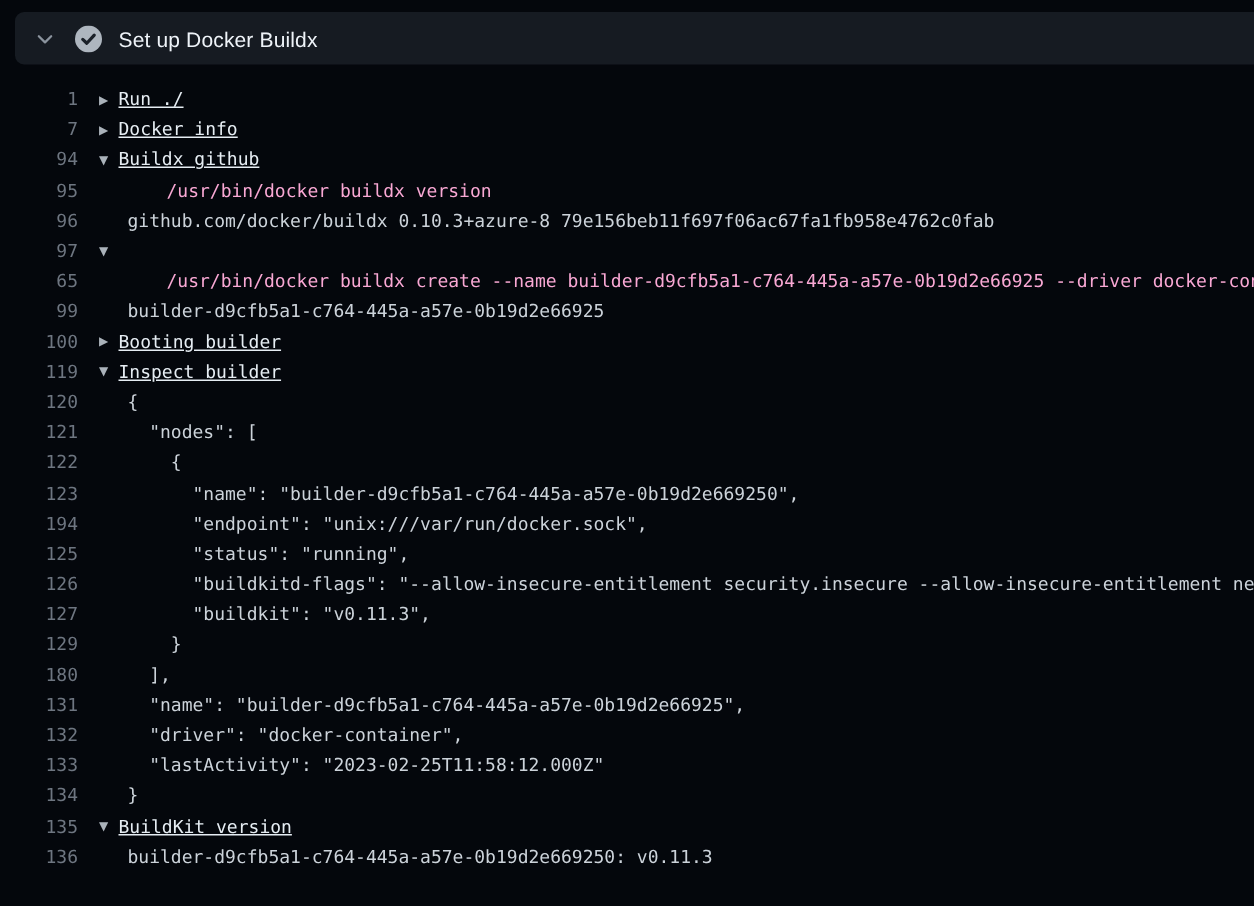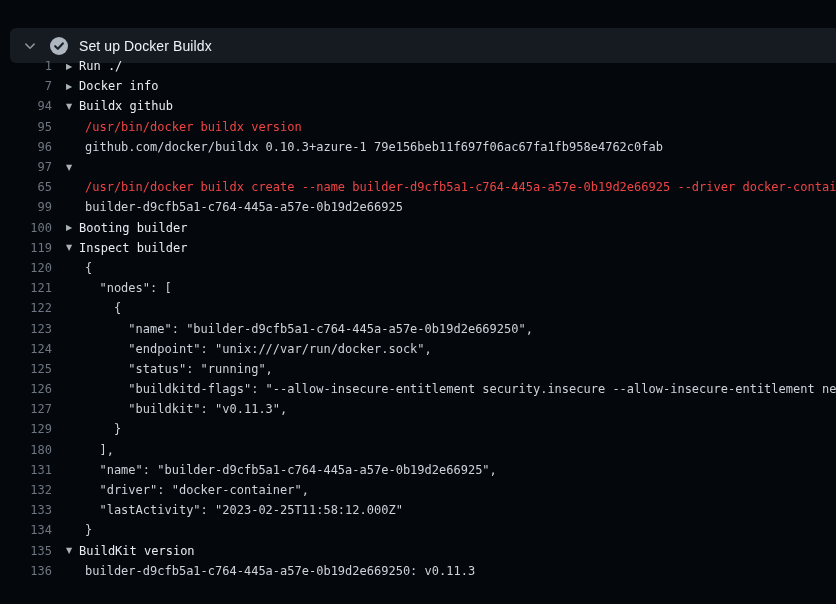--- a/index.html
+++ b/index.html
@@ -8,21 +8,20 @@
     background:#04070c;
     font-family:"DejaVu Sans Mono","Liberation Mono",monospace;
     position:relative;
   }
   .step-header {
     position:absolute; left:10px; top:8px; right:0; height:35px;
     background:#161b22;
     border-radius:6px 0 0 6px;
     display:flex; align-items:center;
     cursor:pointer;
-    margin-top:20px;
   }
   .chev { margin-left:13px; width:14px; height:14px; display:flex; align-items:center; justify-content:center; flex:none; }
   .status { margin-left:13px; width:18px; height:18px; flex:none; }
   .step-title {
     margin-left:11px;
     font-family:"Liberation Sans","DejaVu Sans",sans-serif;
     font-size:14px; font-weight:500; color:#eef3f8;
     letter-spacing:.1px;
   }
   .log {
@@ -42,22 +41,22 @@
     color:#6e7681;
     cursor:pointer;
   }
   .row .marker {
     margin-left:14px; width:13px; flex:none;
     font-family:"DejaVu Sans",sans-serif;
     font-size:8px; color:#aab2ba;
   }
   .row .spacer { margin-left:14px; width:19px; flex:none; }
   .row .txt { color:#ccd3da; }
-  .row.group .txt { color:#e6edf3; cursor:pointer; }
-  .row.command .txt { color:#ef4444; }
+  .row.group .txt { color:#e6edf3; cursor:pointer;text-decoration:underline; }
+  .row.command .txt { color:#f9a8d4;margin-left:26px; }
   .toggle { display:flex; align-items:center; white-space:pre; }
 </style>
 </head>
 <body>
 
 <div class="step-header">
   <span class="chev">
     <svg width="12" height="12" viewBox="0 0 16 16">
       <path d="M2.5 5.5 L8 11 L13.5 5.5" fill="none" stroke="#8b949e" stroke-width="2" stroke-linecap="round" stroke-linejoin="round"></path>
     </svg>
@@ -69,31 +68,31 @@
     </svg>
   </span>
   <span class="step-title">Set up Docker Buildx</span>
 </div>
 
 <div class="log" id="log">
     <div class="row group"><span class="num">1</span><span class="toggle"><span class="marker">▶</span><span class="txt">Run ./</span></span></div>
     <div class="row group"><span class="num">7</span><span class="toggle"><span class="marker">▶</span><span class="txt">Docker info</span></span></div>
     <div class="row group"><span class="num">94</span><span class="toggle"><span class="marker">▼</span><span class="txt">Buildx github</span></span></div>
     <div class="row command"><span class="num">95</span><span class="spacer"></span><span class="txt">/usr/bin/docker buildx version</span></div>
-    <div class="row output"><span class="num">96</span><span class="spacer"></span><span class="txt">github.com/docker/buildx 0.10.3+azure-1 79e156beb11f697f06ac67fa1fb958e4762c0fab</span></div>
+    <div class="row output"><span class="num">96</span><span class="spacer"></span><span class="txt">github.com/docker/buildx 0.10.3+azure-8 79e156beb11f697f06ac67fa1fb958e4762c0fab</span></div>
     <div class="row group"><span class="num">97</span><span class="toggle"><span class="marker">▼</span></span></div>
     <div class="row command"><span class="num">65</span><span class="spacer"></span><span class="txt">/usr/bin/docker buildx create --name builder-d9cfb5a1-c764-445a-a57e-0b19d2e66925 --driver docker-container</span></div>
     <div class="row output"><span class="num">99</span><span class="spacer"></span><span class="txt">builder-d9cfb5a1-c764-445a-a57e-0b19d2e66925</span></div>
     <div class="row group"><span class="num">100</span><span class="toggle"><span class="marker">▶</span><span class="txt">Booting builder</span></span></div>
     <div class="row group"><span class="num">119</span><span class="toggle"><span class="marker">▼</span><span class="txt">Inspect builder</span></span></div>
     <div class="row output"><span class="num">120</span><span class="spacer"></span><span class="txt">{</span></div>
     <div class="row output"><span class="num">121</span><span class="spacer"></span><span class="txt">  "nodes": [</span></div>
     <div class="row output"><span class="num">122</span><span class="spacer"></span><span class="txt">    {</span></div>
     <div class="row output"><span class="num">123</span><span class="spacer"></span><span class="txt">      "name": "builder-d9cfb5a1-c764-445a-a57e-0b19d2e669250",</span></div>
-    <div class="row output"><span class="num">124</span><span class="spacer"></span><span class="txt">      "endpoint": "unix:///var/run/docker.sock",</span></div>
+    <div class="row output"><span class="num">194</span><span class="spacer"></span><span class="txt">      "endpoint": "unix:///var/run/docker.sock",</span></div>
     <div class="row output"><span class="num">125</span><span class="spacer"></span><span class="txt">      "status": "running",</span></div>
     <div class="row output"><span class="num">126</span><span class="spacer"></span><span class="txt">      "buildkitd-flags": "--allow-insecure-entitlement security.insecure --allow-insecure-entitlement network</span></div>
     <div class="row output"><span class="num">127</span><span class="spacer"></span><span class="txt">      "buildkit": "v0.11.3",</span></div>
     <div class="row output"><span class="num">129</span><span class="spacer"></span><span class="txt">    }</span></div>
     <div class="row output"><span class="num">180</span><span class="spacer"></span><span class="txt">  ],</span></div>
     <div class="row output"><span class="num">131</span><span class="spacer"></span><span class="txt">  "name": "builder-d9cfb5a1-c764-445a-a57e-0b19d2e66925",</span></div>
     <div class="row output"><span class="num">132</span><span class="spacer"></span><span class="txt">  "driver": "docker-container",</span></div>
     <div class="row output"><span class="num">133</span><span class="spacer"></span><span class="txt">  "lastActivity": "2023-02-25T11:58:12.000Z"</span></div>
     <div class="row output"><span class="num">134</span><span class="spacer"></span><span class="txt">}</span></div>
     <div class="row group"><span class="num">135</span><span class="toggle"><span class="marker">▼</span><span class="txt">BuildKit version</span></span></div>

